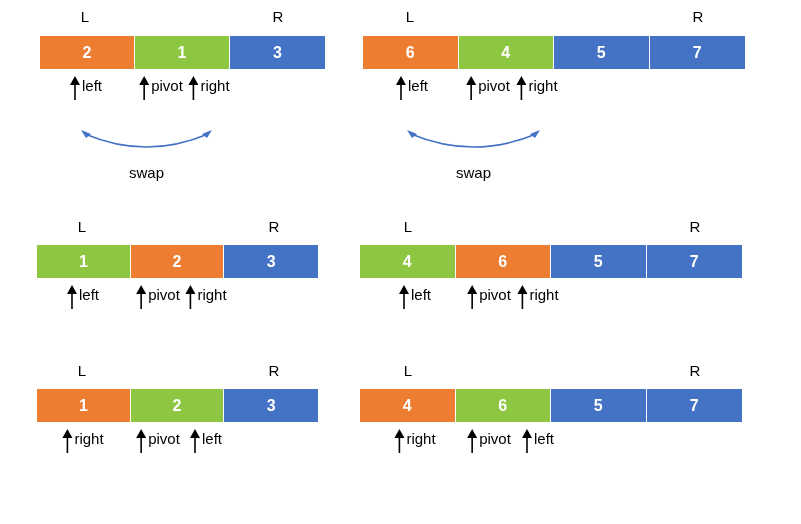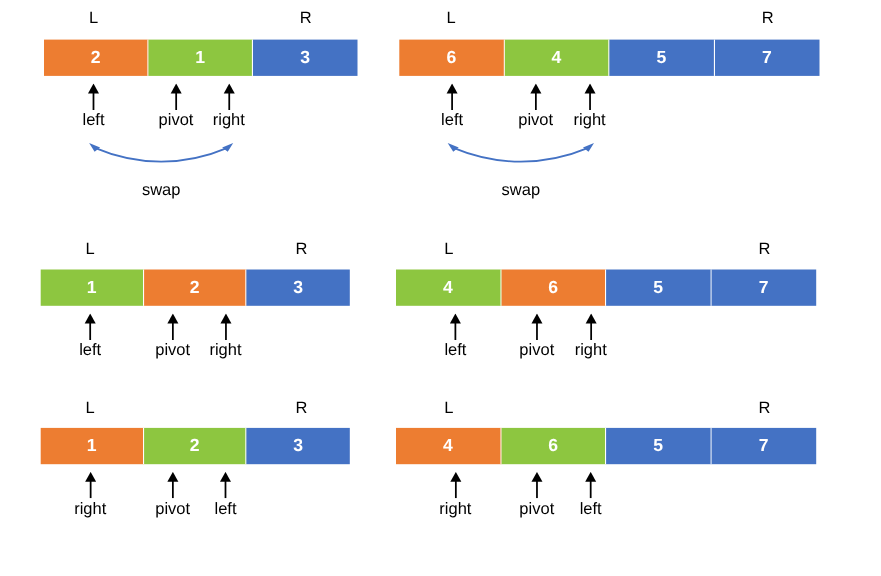--- a/index.html
+++ b/index.html
@@ -59,22 +59,22 @@
     transform: translateX(-50%);
     white-space: nowrap;
     font-family: "Liberation Sans", sans-serif;
   }
 
   
   .pointer {
     position: absolute;
     transform: translateX(-50%);
     display: flex;
-    flex-direction: column;
-    align-items: center;
+    flex-direction: row;
+    align-items: flex-start;
     white-space: nowrap;
   }
   .pointer .arrow-up {
     width: 14px;
     height: 24px;
     display: block;
   }
   .pointer .ptr-label {
     font-size: 15px;
     color: #000000;

